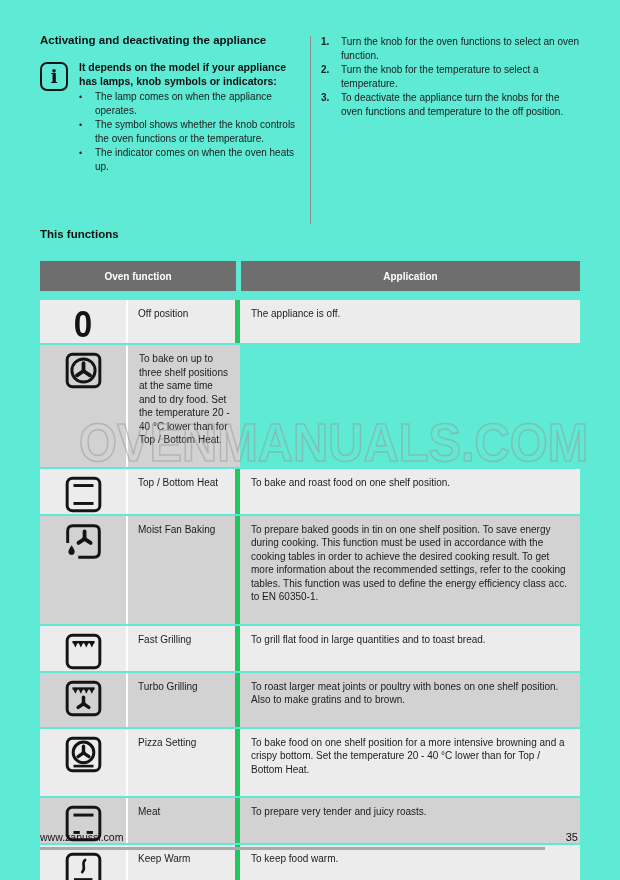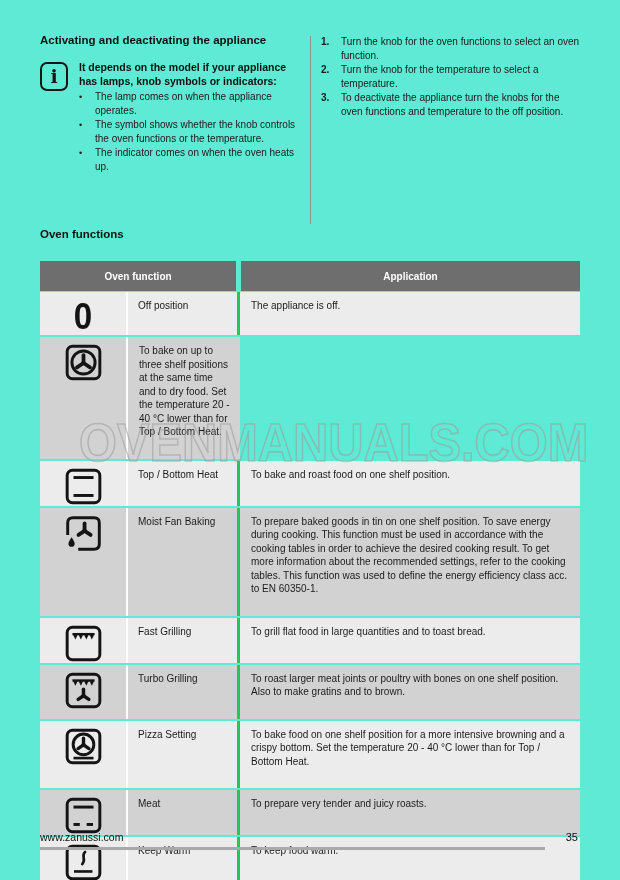--- a/index.html
+++ b/index.html
@@ -28,28 +28,28 @@
 
   .steps{list-style:none;margin:2px 0 0 0;padding:0;font-size:10px;line-height:1.4;}
   .steps li{display:flex;}
   .num{flex:0 0 20px;font-weight:bold;}
   .stx{flex:1;}
 
   
   .oven-heading{position:absolute;left:40px;top:228px;font-size:11.5px;font-weight:bold;margin:0;color:#111;}
 
   .oven-table{position:absolute;left:40px;top:261px;width:540px;}
-  .thead{display:grid;grid-template-columns:196px 1fr;column-gap:5px;margin-bottom:1px;}
+  .thead{display:grid;grid-template-columns:196px 1fr;column-gap:5px;margin-bottom:9px;}
   .th{background:#6e6e6e;color:#ffffff;font-size:10px;font-weight:bold;height:30px;
       display:flex;align-items:center;justify-content:center;}
   .trow{display:grid;grid-template-columns:88px 112px 1fr;margin-bottom:2px;}
   .trow:nth-child(odd) .cell{background:#ececec;}
   .trow:nth-child(even) .cell{background:#d2d2d2;}
   .icon-cell{border-right:2px solid #fff;display:flex;justify-content:center;align-items:flex-start;padding-top:6px;}
-  .name-cell{border-right:3px solid #22c55e;font-size:10px;line-height:1.35;padding:7px 4px 6px 10px;}
+  .name-cell{border-right:5px solid #22c55e;font-size:10px;line-height:1.35;padding:7px 4px 6px 10px;}
   .app-cell{font-size:10px;line-height:1.35;padding:7px 10px 20px 11px;}
   .trow:nth-child(1){min-height:43px}.trow:nth-child(2){min-height:50px}
   .trow:nth-child(3){min-height:41px}.trow:nth-child(4){min-height:94px}
   .trow:nth-child(5){min-height:43px}.trow:nth-child(6){min-height:42px}
   .trow:nth-child(7){min-height:50px}.trow:nth-child(8){min-height:42px}
   .trow:nth-child(9){min-height:42px}
   .zero{font-size:36px;font-weight:bold;line-height:1;transform:scaleX(.92);margin-top:1px;color:#141414;}
   .fn-icon{display:block;}
 
   
@@ -105,21 +105,21 @@
             <span class="stx">Turn the knob for the temperature to select a temperature.</span>
           </li>
           <li>
             <span class="num">3.</span>
             <span class="stx">To deactivate the appliance turn the knobs for the oven functions and temperature to the off position.</span>
           </li>
         </ol>
     </div>
   </div>
 
-  <h2 class="oven-heading">Oven functions</h2>
+  <h2 class="oven-heading">This functions</h2>
 
   <div class="oven-table">
     <div class="thead">
       <div class="th">Oven function</div>
       <div class="th">Application</div>
     </div>
     <div id="tbody">
         <div class="trow">
     <div class="cell icon-cell">
             <span class="zero">0</span>

